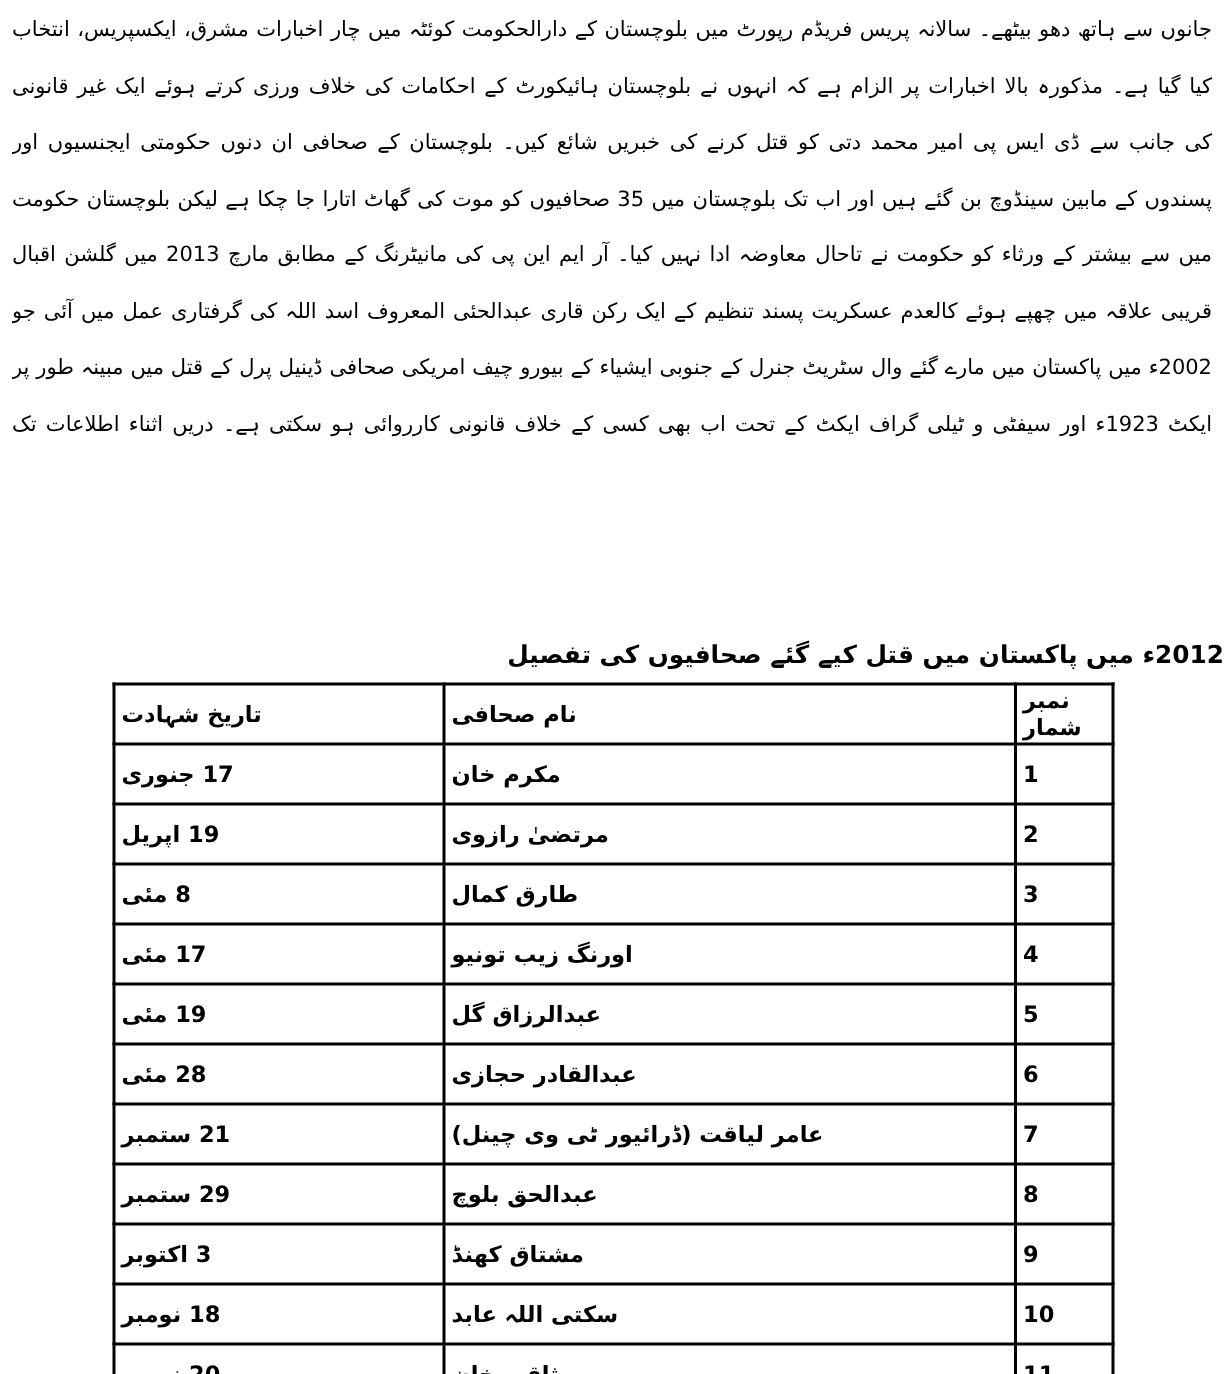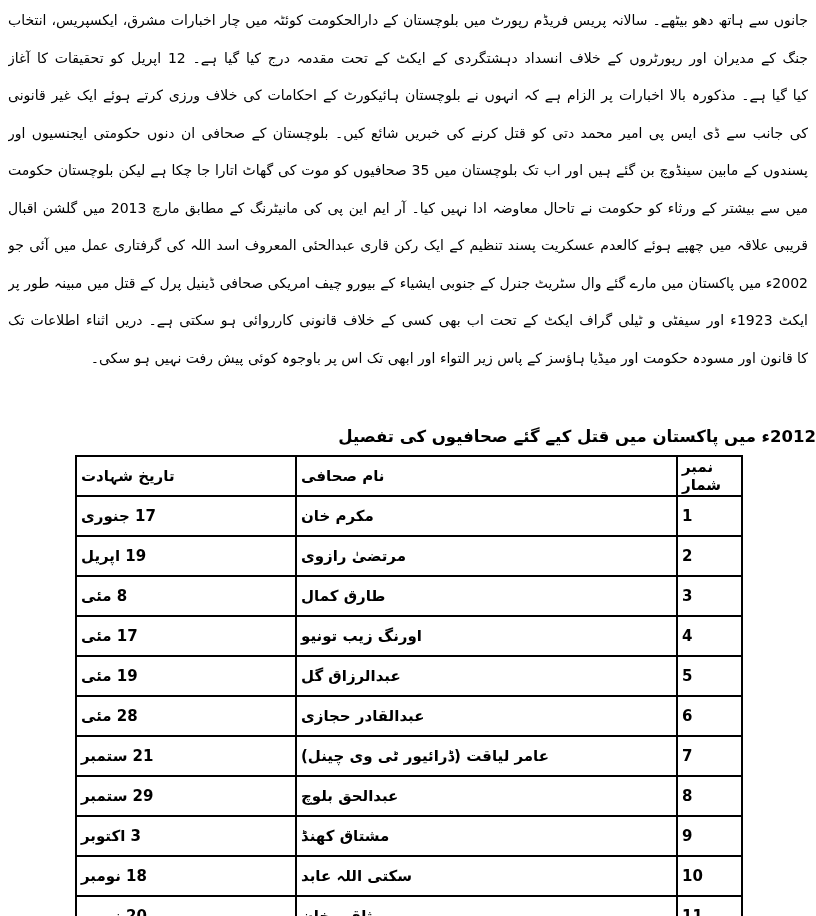--- a/index.html
+++ b/index.html
@@ -60,38 +60,36 @@
 </style>
 </head>
 <body>
 
 <div class="page">
 
   <div class="bodytext">
 
       <div class="line">جانوں سے ہاتھ دھو بیٹھے۔ سالانہ پریس فریڈم رپورٹ میں بلوچستان کے دارالحکومت کوئٹہ میں چار اخبارات مشرق، ایکسپریس، انتخاب اور</div>
 
-      <div class="line">جنگ کے مدیران اور رپورٹروں کے خلاف انسداد دہشتگردی کے ایکٹ کے تحت مقدمہ درج کیا گیا ہے۔ 12 اپریل کو تحقیقات کا آغاز</div>
 
       <div class="line">کیا گیا ہے۔ مذکورہ بالا اخبارات پر الزام ہے کہ انہوں نے بلوچستان ہائیکورٹ کے احکامات کی خلاف ورزی کرتے ہوئے ایک غیر قانونی تنظیم</div>
 
       <div class="line">کی جانب سے ڈی ایس پی امیر محمد دتی کو قتل کرنے کی خبریں شائع کیں۔ بلوچستان کے صحافی ان دنوں حکومتی ایجنسیوں اور عسکریت</div>
 
       <div class="line">پسندوں کے مابین سینڈوچ بن گئے ہیں اور اب تک بلوچستان میں 35 صحافیوں کو موت کی گھاٹ اتارا جا چکا ہے لیکن بلوچستان حکومت نے ان</div>
 
       <div class="line">میں سے بیشتر کے ورثاء کو حکومت نے تاحال معاوضہ ادا نہیں کیا۔ آر ایم این پی کی مانیٹرنگ کے مطابق مارچ 2013 میں گلشن اقبال کراچی کے</div>
 
       <div class="line">قریبی علاقہ میں چھپے ہوئے کالعدم عسکریت پسند تنظیم کے ایک رکن قاری عبدالحئی المعروف اسد اللہ کی گرفتاری عمل میں آئی جو مبینہ طور پر</div>
 
       <div class="line">2002ء میں پاکستان میں مارے گئے وال سٹریٹ جنرل کے جنوبی ایشیاء کے بیورو چیف امریکی صحافی ڈینیل پرل کے قتل میں مبینہ طور پر ملوث</div>
 
 
       <div class="line">ایکٹ 1923ء اور سیفٹی و ٹیلی گراف ایکٹ کے تحت اب بھی کسی کے خلاف قانونی کارروائی ہو سکتی ہے۔ دریں اثناء اطلاعات تک رسائی</div>
 
-      <div class="line">کا قانون اور مسودہ حکومت اور میڈیا ہاؤسز کے پاس زیر التواء اور ابھی تک اس پر باوجوہ کوئی پیش رفت نہیں ہو سکی۔</div>
     </div>
 
   <div class="table-title">2012ء میں پاکستان میں قتل کیے گئے صحافیوں کی تفصیل</div>
 
   <table class="journalists">
     <colgroup>
       <col style="width:65px">
       <col style="width:381px">
       <col style="width:220px">
     </colgroup>

